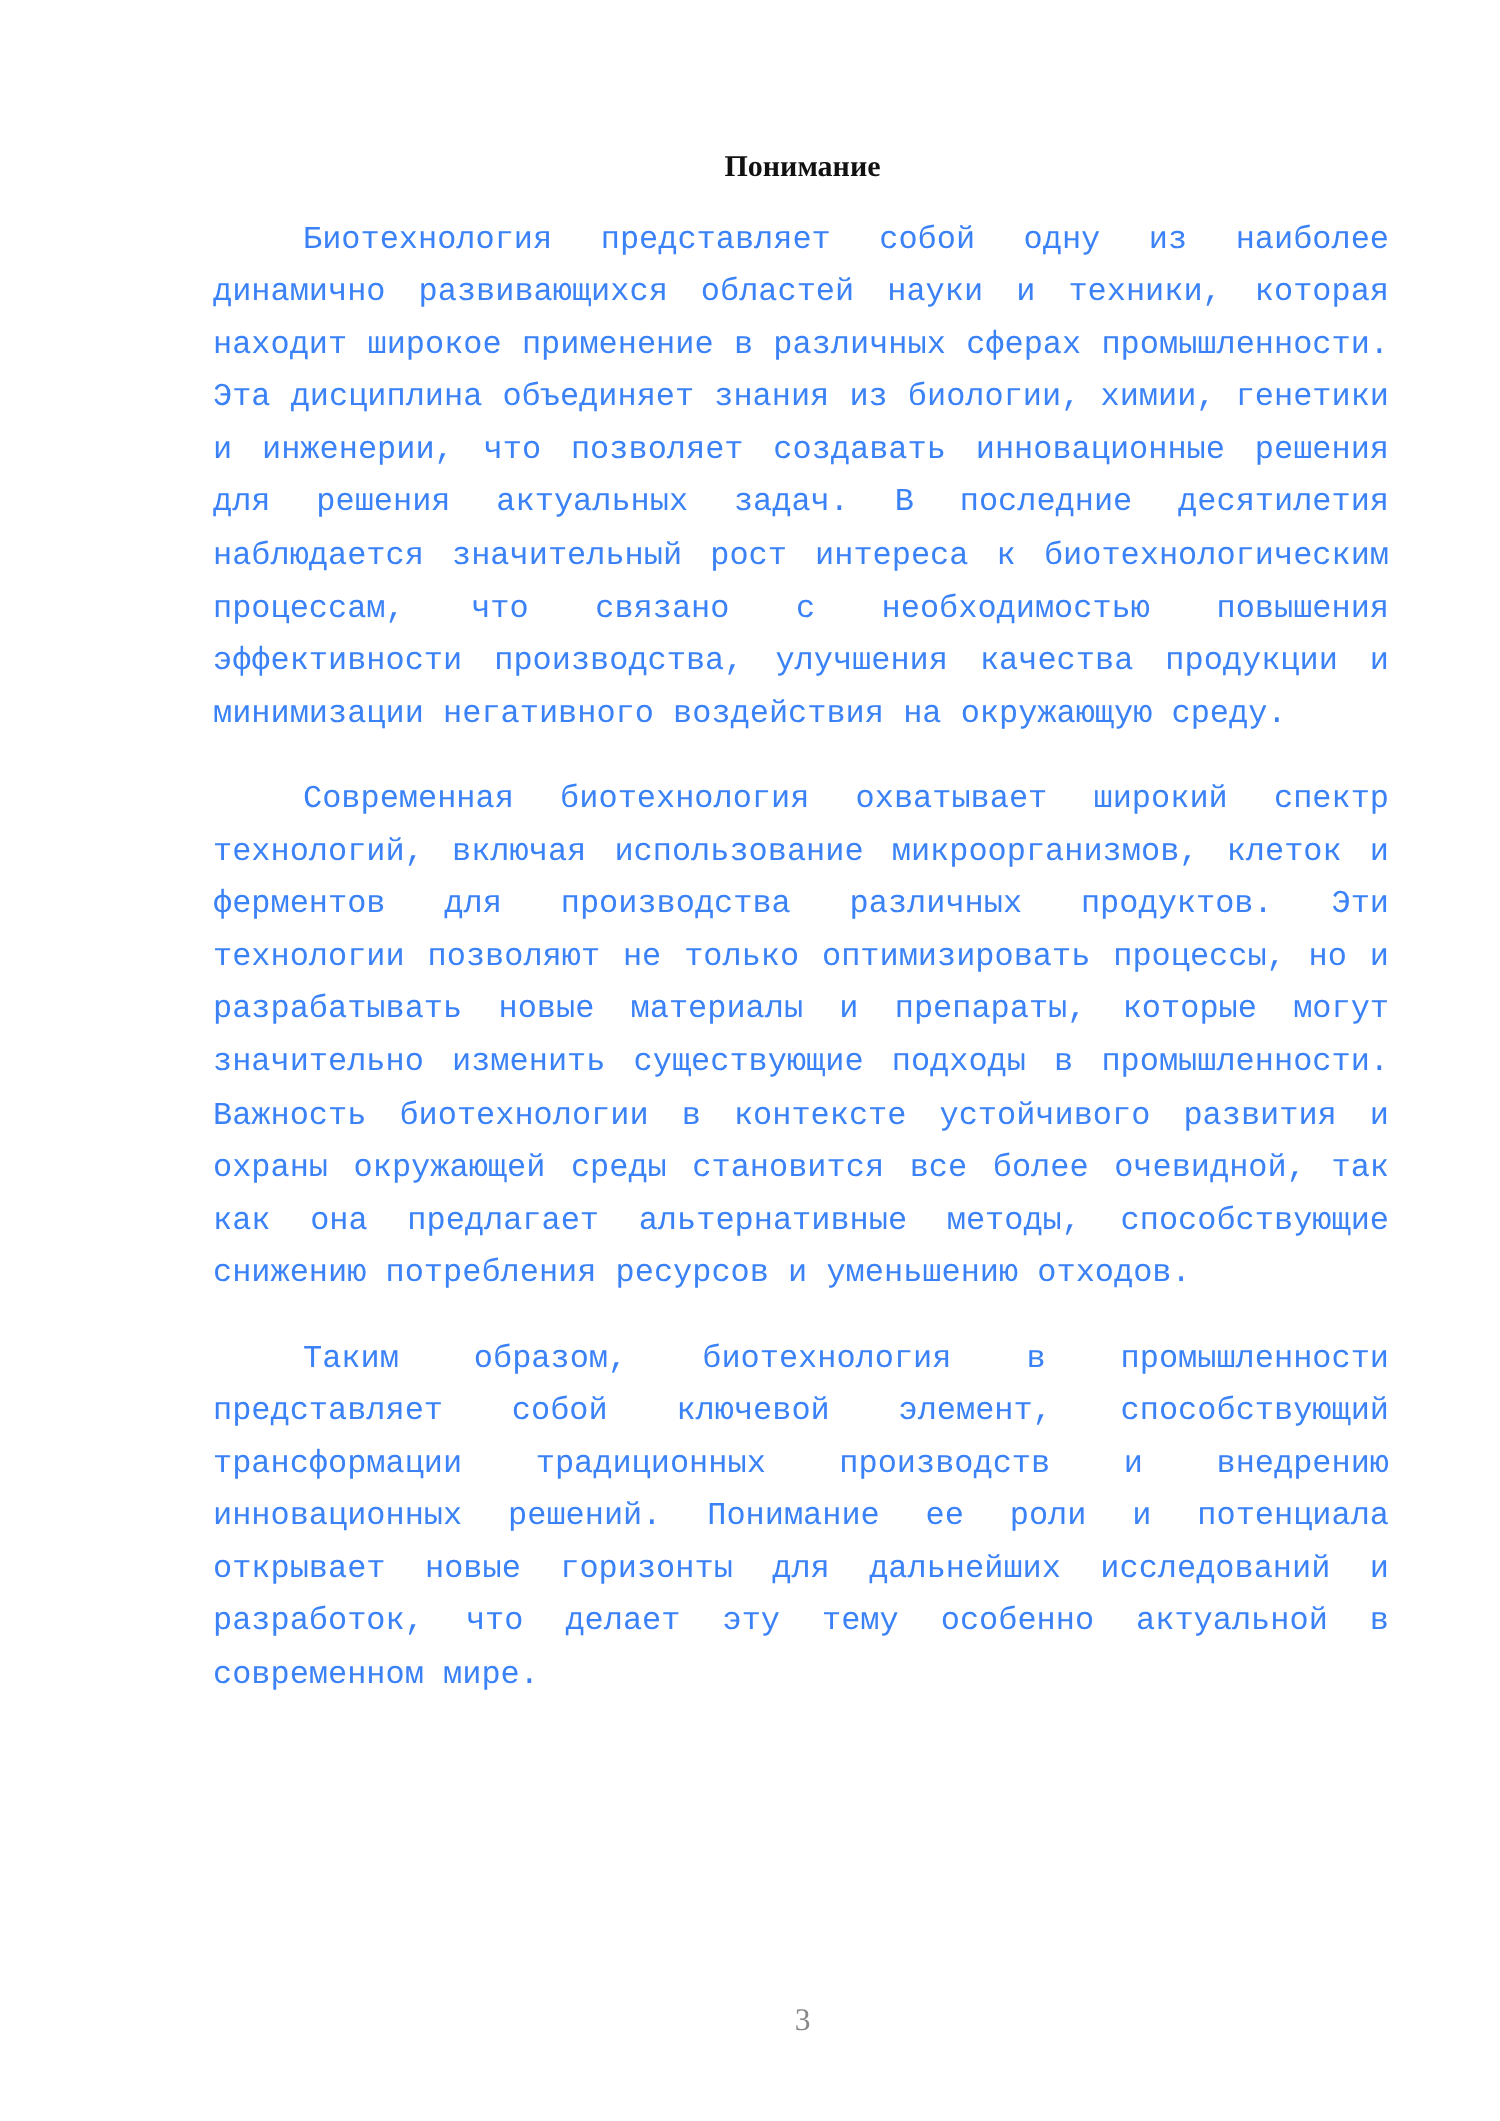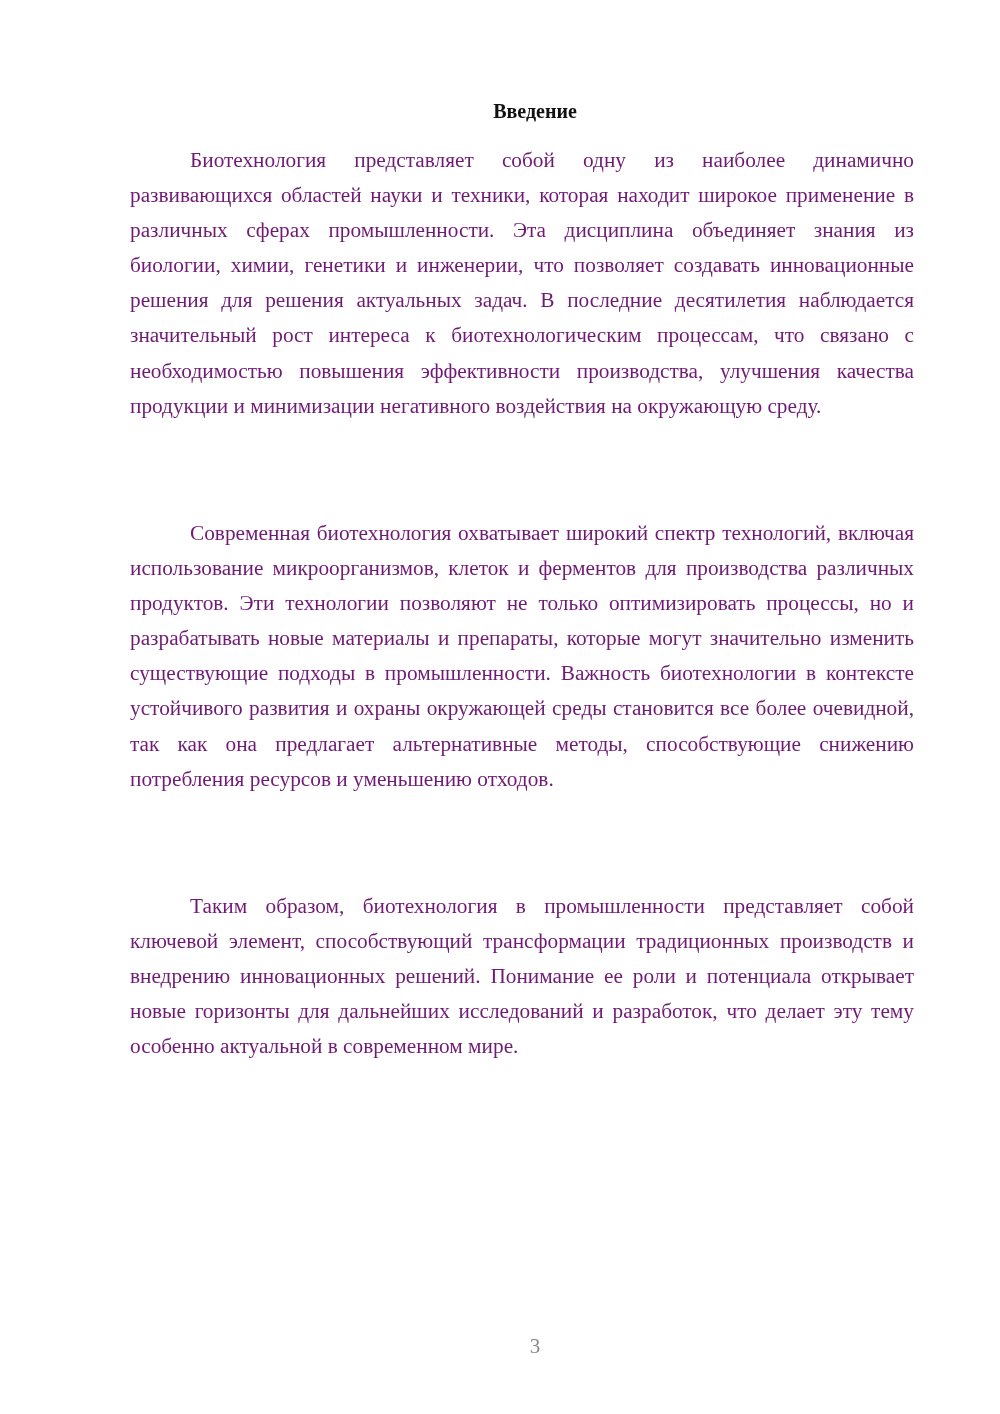--- a/index.html
+++ b/index.html
@@ -7,36 +7,36 @@
   .page {
     position: absolute; left: 0; top: 0; width: 1000px; height: 1414px; background: #ffffff;
   }
   .heading {
     position: absolute; left: 143px; width: 784px; top: 97px;
     text-align: center;
     font-family: "Liberation Serif", serif;
     font-weight: bold; font-size: 20px; line-height: 28px; color: #111;
   }
   .para {
-    position: absolute; left: 130px; width: 784px;
-    font-family: Liberation Serif, serif;
-    font-size: 21.3px; line-height: 35.1px; color: #701a75;
+    position: absolute; left: 142px; width: 784px;
+    font-family: Liberation Mono, monospace;
+    font-size: 21.3px; line-height: 35.1px; color: #3b82f6;
     text-align: justify; text-indent: 60px;
     margin: 0;
   }
   .p1 { top: 143px; }
   .p2 { top: 516px; }
   .p3 { top: 889px; }
   .page-number {
     position: absolute; left: 500px; width: 70px; top: 1334px; text-align: center;
     font-family: "Liberation Serif", serif; font-size: 21px; color: #888;
   }
 </style>
 </head>
 <body>
 
 <div class="page">
-  <div class="heading">Введение</div>
+  <div class="heading">Понимание</div>
   <p class="para p1">Биотехнология представляет собой одну из наиболее динамично развивающихся областей науки и техники, которая находит широкое применение в различных сферах промышленности. Эта дисциплина объединяет знания из биологии, химии, генетики и инженерии, что позволяет создавать инновационные решения для решения актуальных задач. В последние десятилетия наблюдается значительный рост интереса к биотехнологическим процессам, что связано с необходимостью повышения эффективности производства, улучшения качества продукции и минимизации негативного воздействия на окружающую среду.</p>
   <p class="para p2">Современная биотехнология охватывает широкий спектр технологий, включая использование микроорганизмов, клеток и ферментов для производства различных продуктов. Эти технологии позволяют не только оптимизировать процессы, но и разрабатывать новые материалы и препараты, которые могут значительно изменить существующие подходы в промышленности. Важность биотехнологии в контексте устойчивого развития и охраны окружающей среды становится все более очевидной, так как она предлагает альтернативные методы, способствующие снижению потребления ресурсов и уменьшению отходов.</p>
   <p class="para p3">Таким образом, биотехнология в промышленности представляет собой ключевой элемент, способствующий трансформации традиционных производств и внедрению инновационных решений. Понимание ее роли и потенциала открывает новые горизонты для дальнейших исследований и разработок, что делает эту тему особенно актуальной в современном мире.</p>
   <div class="page-number">3</div>
 </div>
 
 </body></html>

